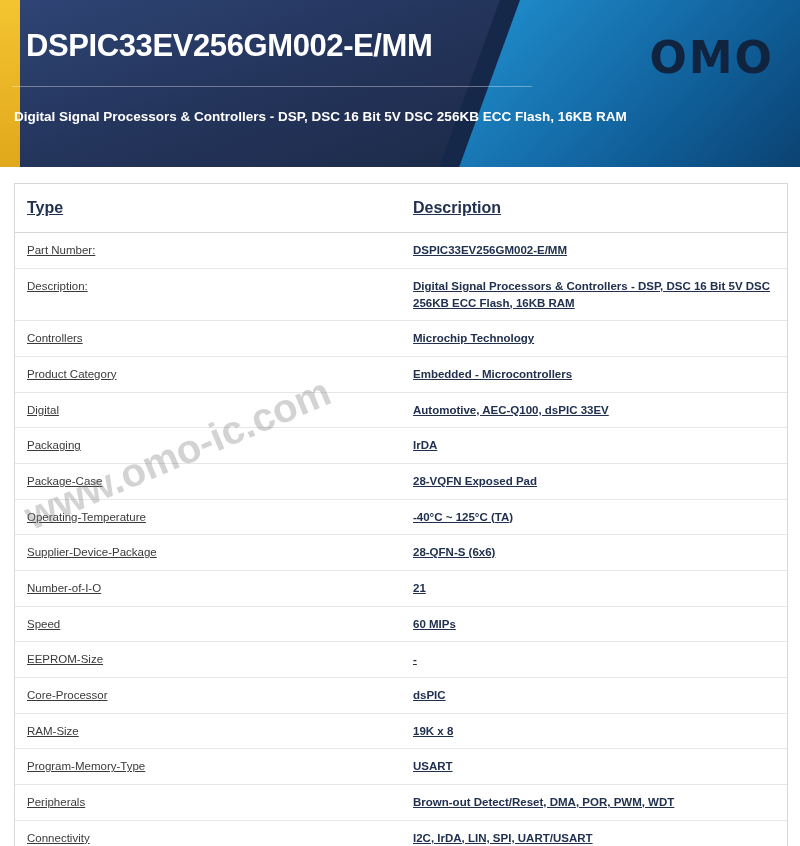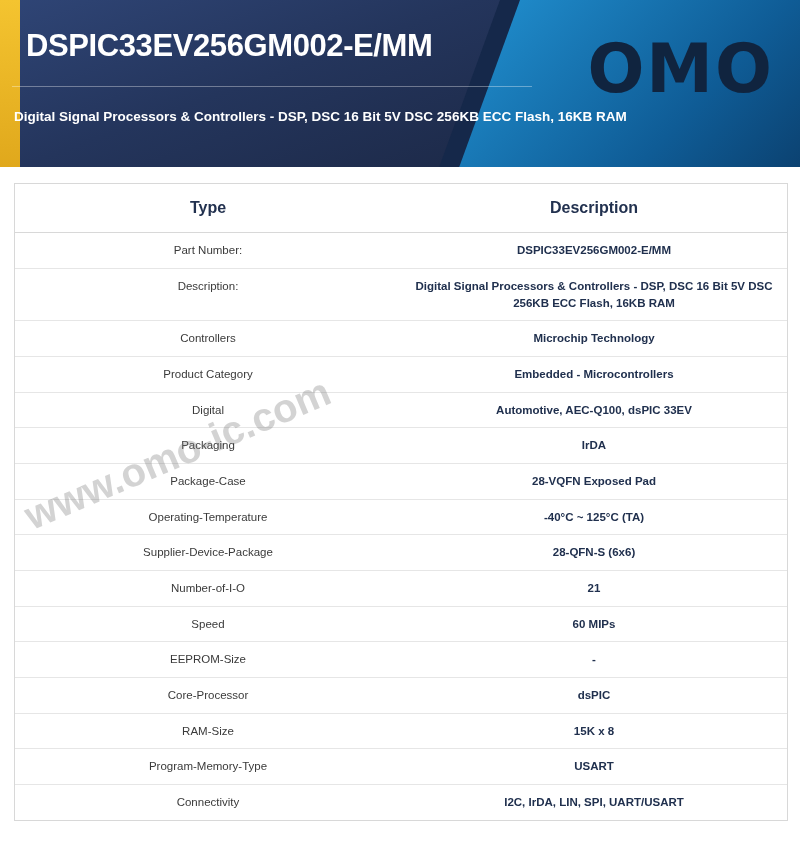--- a/index.html
+++ b/index.html
@@ -88,21 +88,21 @@
     font-weight: bold;
     color: #ffffff;
     white-space: nowrap;
     z-index: 6;
   }
   .logo {
     position: absolute;
     right: 26px;
     top: 36px;
     z-index: 7;
-    font-size: 67px;
+    font-size: 44px;
     font-weight: bold;
     letter-spacing: 2px;
     color: #10243f;
     font-family: "DejaVu Sans", sans-serif;
     line-height: 1;
   }
 
   
   .sheet {
     position: relative;
@@ -119,26 +119,27 @@
     border: 1px solid #d8d8d8;
     background: #ffffff;
     z-index: 2;
   }
   table {
     width: 100%;
     border-collapse: collapse;
     table-layout: fixed;
   }
   th, td {
-    text-align: center;
+    text-align: left;
     vertical-align: top;
     padding: 9px 12px;
     font-size: 11.5px;
     line-height: 1.45;
     border-bottom: 1px solid #e6e6e6;
+    text-decoration: underline;
   }
   thead th {
     font-size: 16px;
     font-weight: bold;
     color: #22314f;
     padding-top: 12px;
     padding-bottom: 13px;
     border-bottom: 1px solid #d8d8d8;
     background: #ffffff;
   }
@@ -245,25 +246,29 @@
           <tr>
             <td class="k">EEPROM-Size</td>
             <td class="v">-</td>
           </tr>
           <tr>
             <td class="k">Core-Processor</td>
             <td class="v">dsPIC</td>
           </tr>
           <tr>
             <td class="k">RAM-Size</td>
-            <td class="v">15K x 8</td>
+            <td class="v">19K x 8</td>
           </tr>
           <tr>
             <td class="k">Program-Memory-Type</td>
             <td class="v">USART</td>
+          </tr>
+          <tr>
+            <td class="k">Peripherals</td>
+            <td class="v">Brown-out Detect/Reset, DMA, POR, PWM, WDT</td>
           </tr>
           <tr>
             <td class="k">Connectivity</td>
             <td class="v">I2C, IrDA, LIN, SPI, UART/USART</td>
           </tr>
         </tbody>
     </table>
   </div>
 </div>
 

